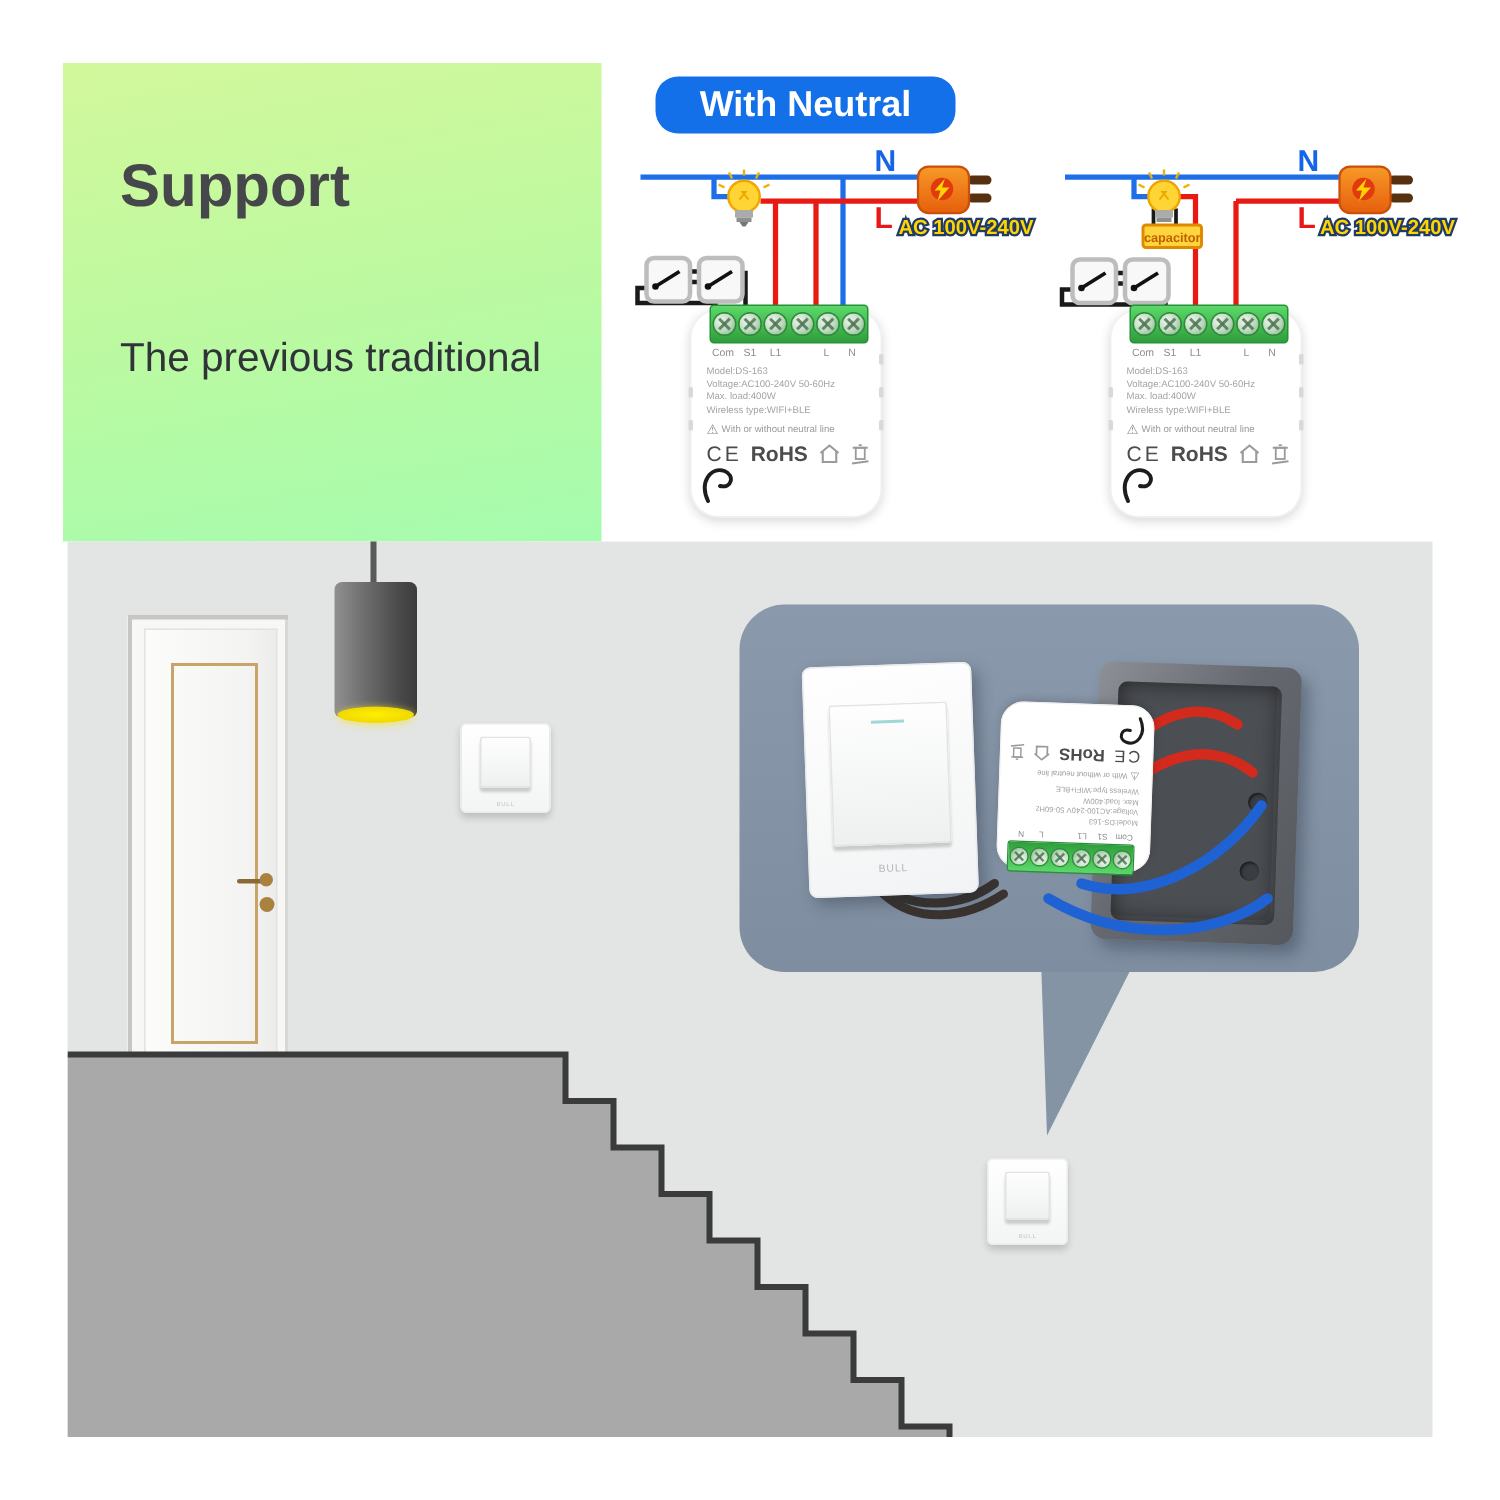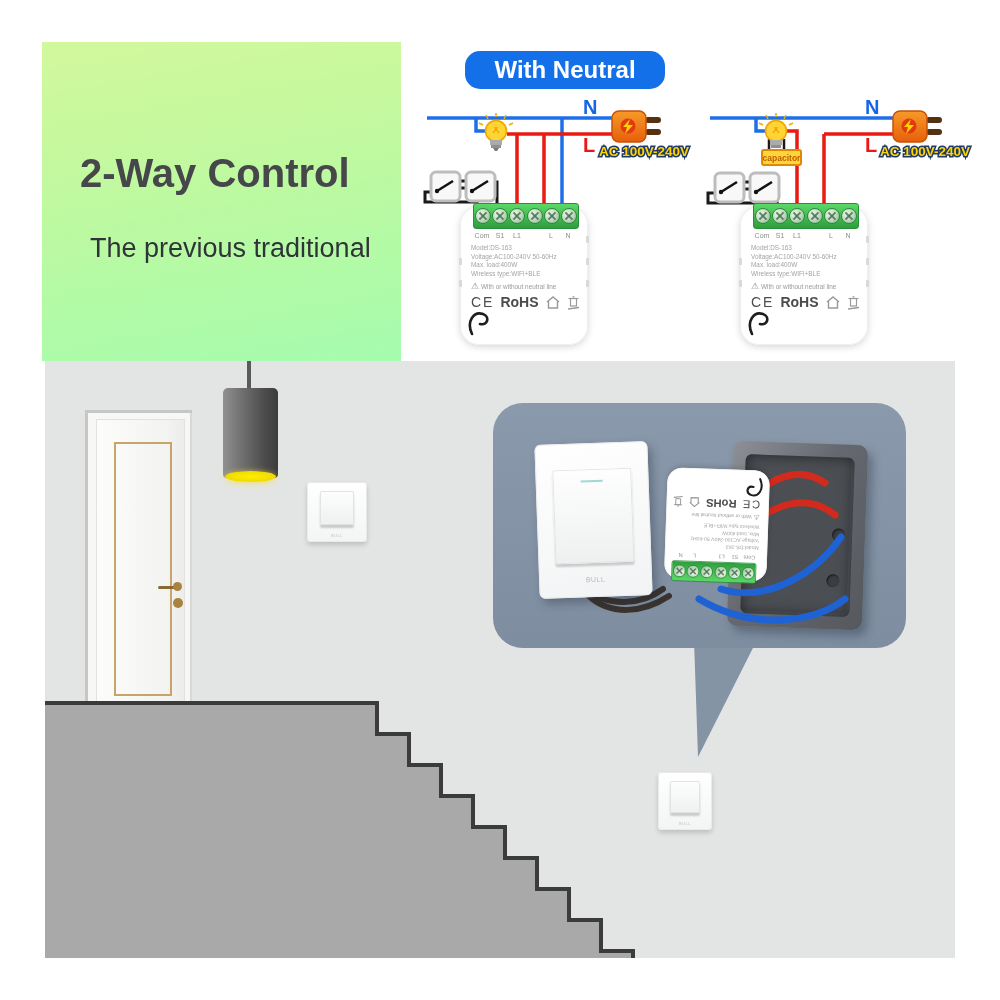--- a/index.html
+++ b/index.html
@@ -11,21 +11,21 @@
   .promo{left:42px;top:42px;width:359px;height:319px;
          background:linear-gradient(170deg,#d3f89c 0%,#bdf9a0 48%,#a5fcae 100%);}
   .promo-title{left:38px;top:58px;font-size:40px;font-weight:700;color:#45474b;line-height:49px;}
   .promo-sub{left:38px;top:178px;font-size:27px;font-weight:400;color:#303338;line-height:36px;}
 
   
   .diagram{top:40px;height:312px;}
   .d1{left:420px;width:290px;}
   .d2{left:700px;width:300px;}
   .badge{top:11px;height:38px;border-radius:15px;color:#ffffff;font-size:24px;font-weight:700;
-         display:flex;align-items:center;justify-content:center;margin-left:28px;}
+         display:flex;align-items:center;justify-content:center;}
   .badge-blue{left:17px;width:200px;background:#1470e8;}
   .badge-orange{left:24px;width:187px;background:#f1760e;}
   .wiring{left:0;top:55px;}
 
   
   .module{width:128px;height:139px;background:#ffffff;border-radius:19px;
           box-shadow:0 2px 7px rgba(0,0,0,.16), inset 0 0 0 1px #efefef;}
   .mod1{left:40px;top:166px;}
   .term-strip{position:absolute;left:13px;top:-3px;width:104px;height:24px;border-radius:3px;
           background:linear-gradient(180deg,#5bd868 0%,#2f9e3c 100%);border:1px solid #27903a;
@@ -100,24 +100,23 @@
 
   svg text{font-family:"Liberation Sans",sans-serif;}
 </style>
 </head>
 <body>
 
 <div class="page">
 
   <section class="abs promo">
     <h1 class="abs promo-title" style="margin:0;">
-      <br>
-      <span>2-Way Control</span>
+      <span>Support</span><br>
     </h1>
-    <p class="abs promo-sub" style="margin:10px;">
+    <p class="abs promo-sub" style="margin:0;">
       <span>The previous traditional</span><br>
     </p>
   </section>
 
   <div class="abs diagram d1">
     <div class="abs badge badge-blue">With Neutral</div>
 
     <svg class="abs wiring" width="290" height="115" viewBox="0 0 290 115">
       <defs>
         <linearGradient id="plugGrad1" x1="0" y1="0" x2="0" y2="1">

